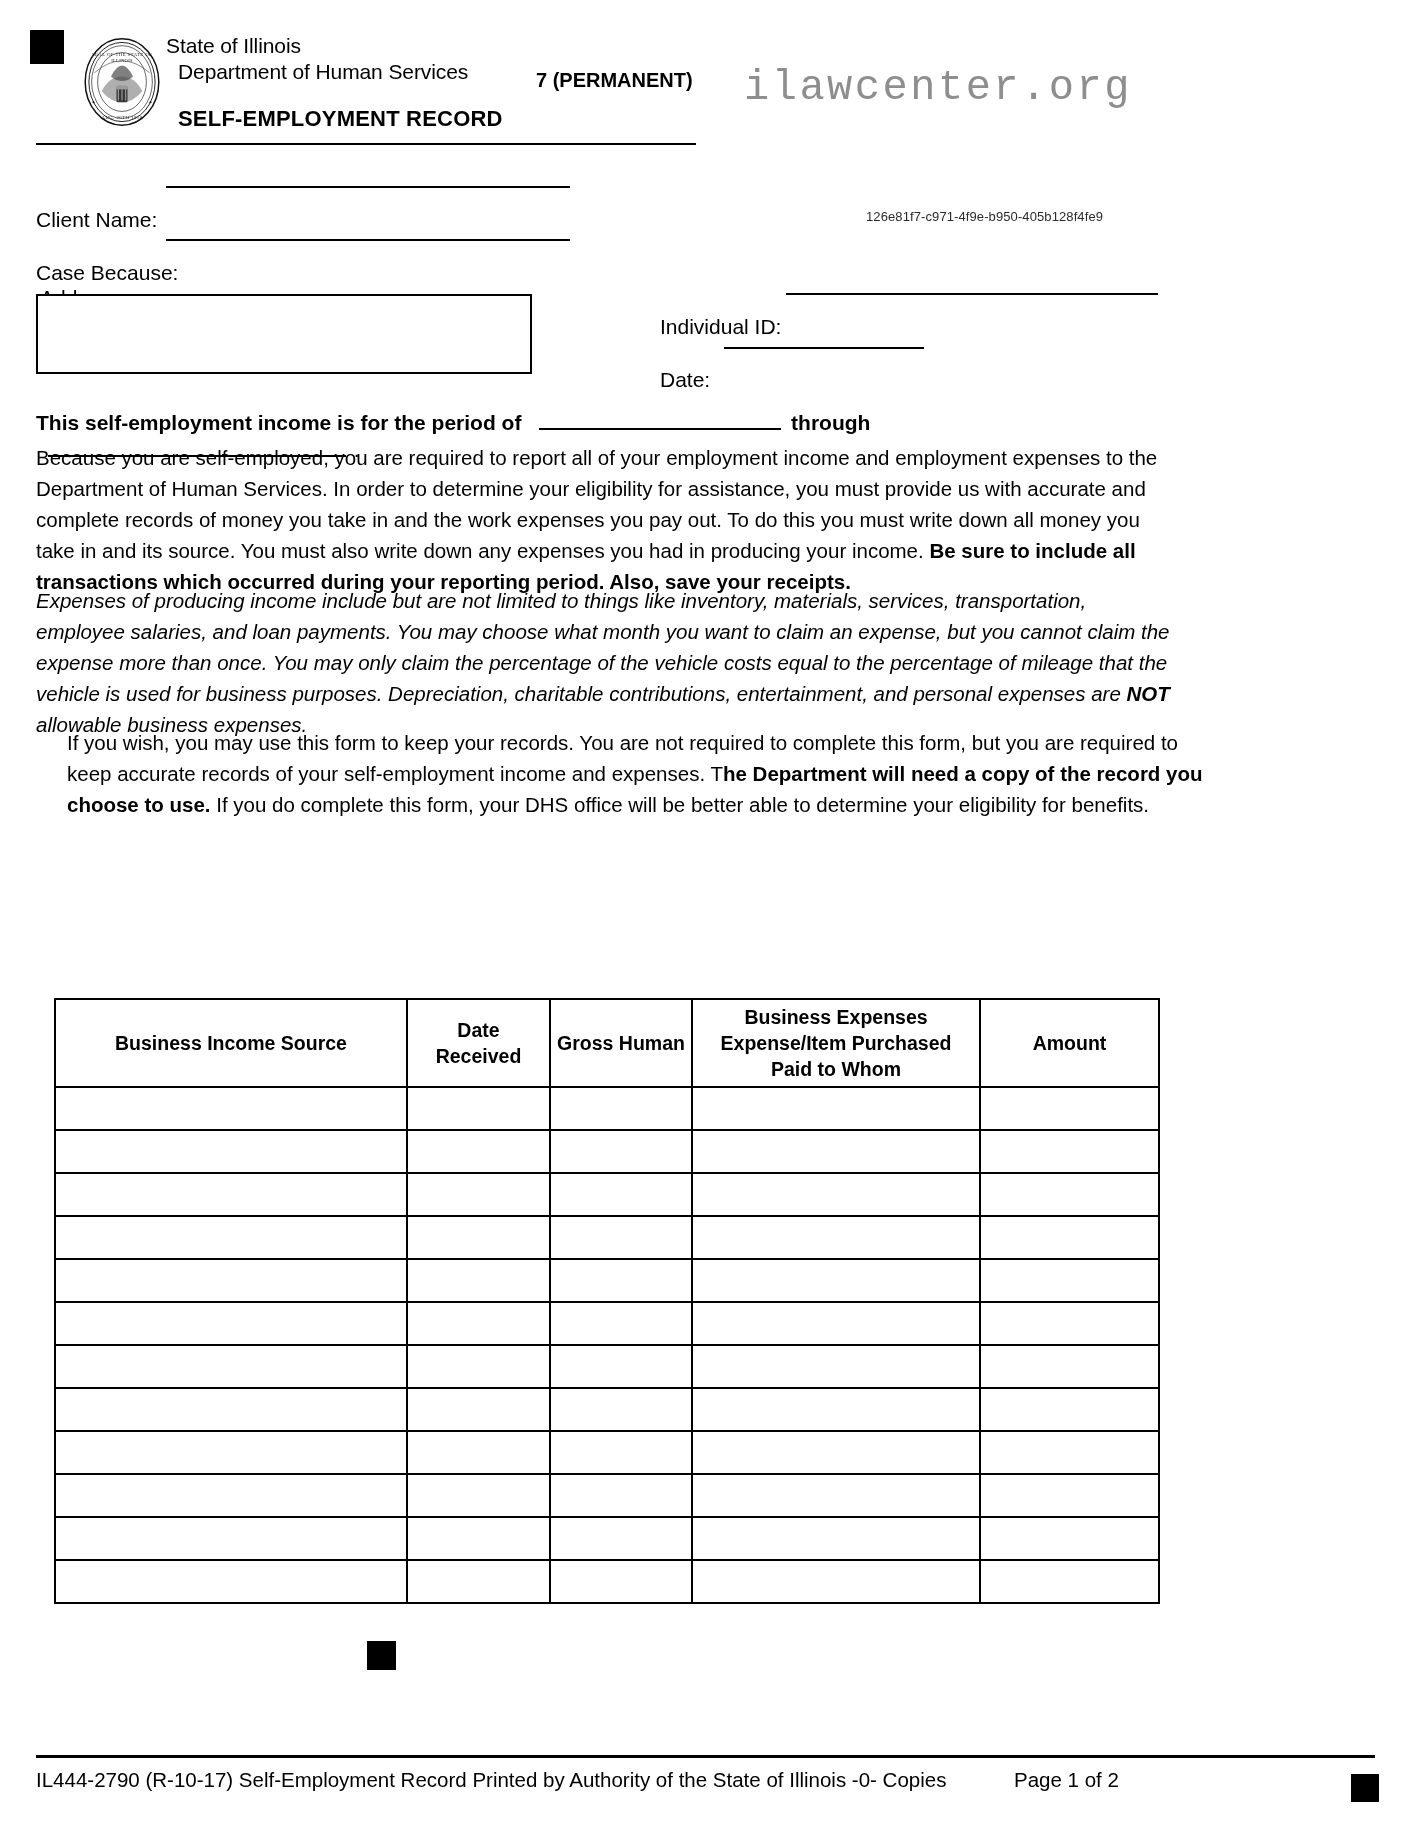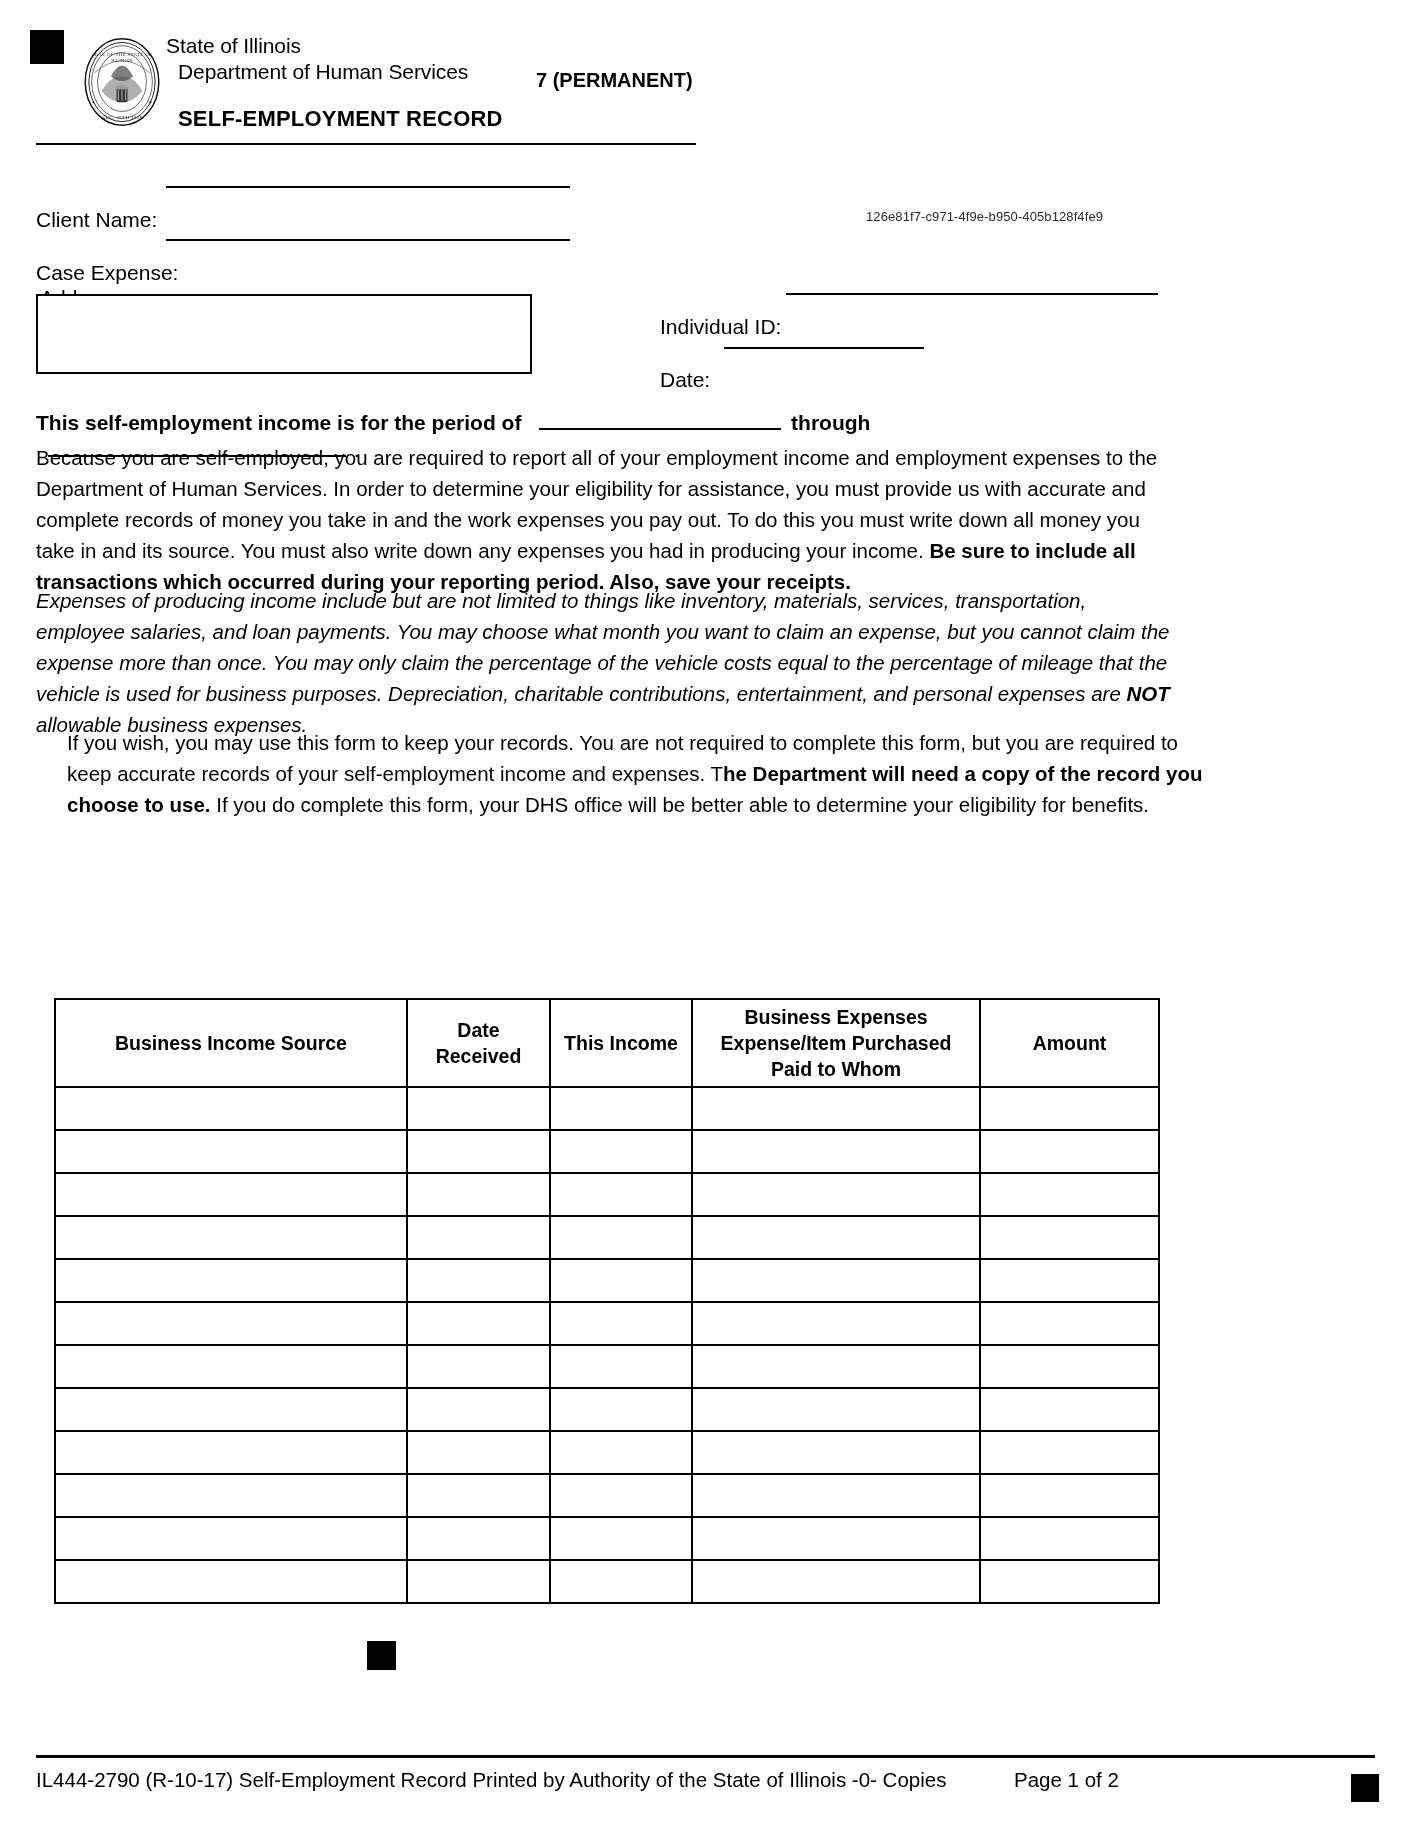--- a/index.html
+++ b/index.html
@@ -263,28 +263,29 @@
         <text x="50" y="90" font-size="5.2" font-family="Liberation Serif, serif" fill="#1a1a1a" text-anchor="middle" letter-spacing="0.5">AUG. 26TH 1818</text>
         <circle cx="19" cy="72" r="1.1" fill="#111"></circle>
         <circle cx="81" cy="72" r="1.1" fill="#111"></circle>
       </svg>
     </span>
 
     <div class="agency-line1">State of Illinois</div>
     <div class="agency-line2">Department of Human Services</div>
     <div class="form-title">SELF-EMPLOYMENT RECORD</div>
     <div class="perm-tag">7 (PERMANENT)</div>
+    <div class="watermark">ilawcenter.org</div>
   </div>
 
   <div class="header-rule"></div>
 
   <div class="fld-label" id="lbl-client">Client Name:</div>
   <div class="fld-line" id="line-client"></div>
 
-  <div class="fld-label" id="lbl-case">Case Expense:</div>
+  <div class="fld-label" id="lbl-case">Case Because:</div>
   <div class="fld-line" id="line-case"></div>
 
   <div class="fld-label" id="lbl-address">Address:</div>
   <div id="addr-box"></div>
 
   <div id="uuid-stamp">126e81f7-c971-4f9e-b950-405b128f4fe9</div>
 
   <div class="fld-label" id="lbl-indid">Individual ID:</div>
   <div class="fld-line" id="line-indid"></div>
 
@@ -316,21 +317,21 @@
       <col class="c-source">
         <col class="c-date">
         <col class="c-gross">
       <col class="c-expense">
         <col class="c-amount">
     </colgroup>
     <thead>
       <tr>
         <th>Business Income Source</th>
         <th>Date Received</th>
-        <th>This Income</th>
+        <th>Gross Human</th>
         <th>
           <div>Business Expenses</div>
           <div>Expense/Item Purchased</div>
           <div>Paid to Whom</div>
         </th>
         <th>Amount</th>
       </tr>
     </thead>
     <tbody id="table-body">
         <tr>

